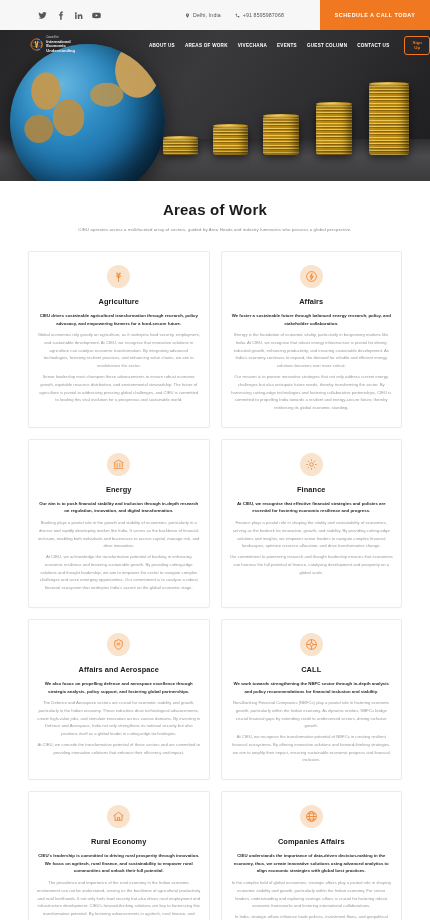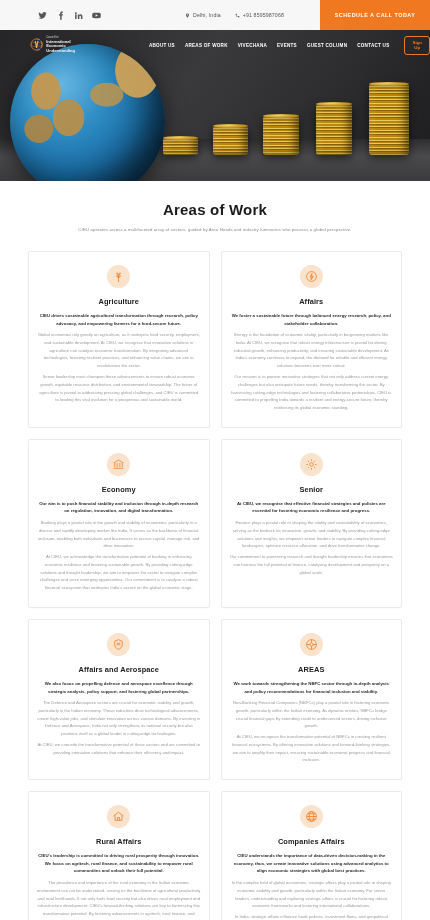--- a/index.html
+++ b/index.html
@@ -311,36 +311,36 @@
       <p>Our mission is to pioneer innovative strategies that not only address current energy challenges but also anticipate future needs, thereby transforming the sector. By harnessing cutting-edge technologies and fostering collaborative partnerships, CIEU is committed to propelling India towards a resilient and energy-secure future, thereby reinforcing its global economic standing.</p>
     </div>
   </div>
 
   <div class="card">
     <div class="card-icon">
         <svg viewBox="0 0 24 24">
           <path d="M3 9l9-5 9 5M5 9v8M9.5 9v8M14.5 9v8M19 9v8M3 19h18"></path>
         </svg>
       </div>
-    <div class="card-title">Economy</div>
+    <div class="card-title">Energy</div>
     <div class="card-lead">Our aim is to push financial stability and inclusion through in-depth research on regulation, innovation, and digital transformation.</div>
     <div class="card-body">
       <p>Banking plays a pivotal role in the growth and stability of economies, particularly in a diverse and rapidly developing market like India. It serves as the backbone of financial inclusion, enabling both individuals and businesses to access capital, manage risk, and drive innovation.</p>
       <p>At CIEU, we acknowledge the transformative potential of banking in enhancing economic resilience and fostering sustainable growth. By providing cutting-edge solutions and thought leadership, we aim to empower the sector to navigate complex challenges and seize emerging opportunities. Our commitment is to catalyse a robust financial ecosystem that underpins India's ascent on the global economic stage.</p>
     </div>
   </div>
 
   <div class="card">
     <div class="card-icon">
         <svg viewBox="0 0 24 24">
           <circle cx="12" cy="12" r="3.3"></circle>
           <path d="M12 2.5v2.8M12 18.7v2.8M2.5 12h2.8M18.7 12h2.8M5.3 5.3l2 2M16.7 16.7l2 2M18.7 5.3l-2 2M7.3 16.7l-2 2"></path>
         </svg>
       </div>
-    <div class="card-title">Senior</div>
+    <div class="card-title">Finance</div>
     <div class="card-lead">At CIEU, we recognise that effective financial strategies and policies are essential for fostering economic resilience and progress.</div>
     <div class="card-body">
       <p>Finance plays a pivotal role in shaping the vitality and sustainability of economies, serving as the bedrock for innovation, growth, and stability. By providing cutting-edge solutions and insights, we empower senior leaders to navigate complex financial landscapes, optimise resource allocation, and drive transformative change.</p>
       <p>Our commitment to pioneering research and thought leadership ensures that economies can harness the full potential of finance, catalysing development and prosperity on a global scale.</p>
     </div>
   </div>
 
   <div class="card">
     <div class="card-icon">
         <svg viewBox="0 0 24 24">
@@ -357,36 +357,36 @@
   </div>
 
   <div class="card">
     <div class="card-icon">
         <svg viewBox="0 0 24 24">
           <circle cx="12" cy="12" r="9"></circle>
           <circle cx="12" cy="12" r="3"></circle>
           <path d="M12 3v6M12 15v6M3 12h6M15 12h6"></path>
         </svg>
       </div>
-    <div class="card-title">AREAS</div>
+    <div class="card-title">CALL</div>
     <div class="card-lead">We work towards strengthening the NBFC sector through in-depth analysis and policy recommendations for financial inclusion and stability.</div>
     <div class="card-body">
       <p>Non-Banking Financial Companies (NBFCs) play a pivotal role in fostering economic growth, particularly within the Indian economy. As dynamic entities, NBFCs bridge crucial financial gaps by extending credit to underserved sectors, driving inclusive growth.</p>
       <p>At CIEU, we recognise the transformative potential of NBFCs in creating resilient financial ecosystems. By offering innovative solutions and forward-thinking strategies, we aim to amplify their impact, ensuring sustainable economic progress and financial inclusion.</p>
     </div>
   </div>
 
   <div class="card">
     <div class="card-icon">
         <svg viewBox="0 0 24 24">
           <path d="M3 11l9-7 9 7"></path>
           <path d="M5.5 10v9h13v-9M10 19v-5h4v5"></path>
         </svg>
       </div>
-    <div class="card-title">Rural Affairs</div>
+    <div class="card-title">Rural Economy</div>
     <div class="card-lead">CIEU's leadership is committed to driving rural prosperity through innovation. We focus on agritech, rural finance, and sustainability to empower rural communities and unlock their full potential.</div>
     <div class="card-body">
       <p>The prevalence and importance of the rural economy in the Indian economic environment can not be understated, serving as the backbone of agricultural productivity and rural livelihoods. It not only fuels food security but also drives rural employment and infrastructure development. CIEU's forward-thinking solutions are key to harnessing this transformative potential. By fostering advancements in agritech, rural finance, and sustainable practices, we can unlock new potential and uplift the rural sector.</p>
     </div>
   </div>
 
   <div class="card">
     <div class="card-icon">
         <svg viewBox="0 0 24 24">
           <circle cx="12" cy="12" r="9"></circle>

